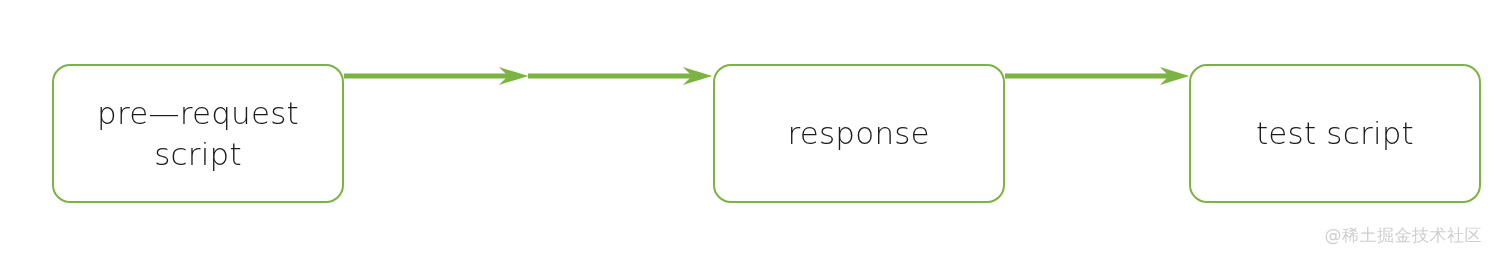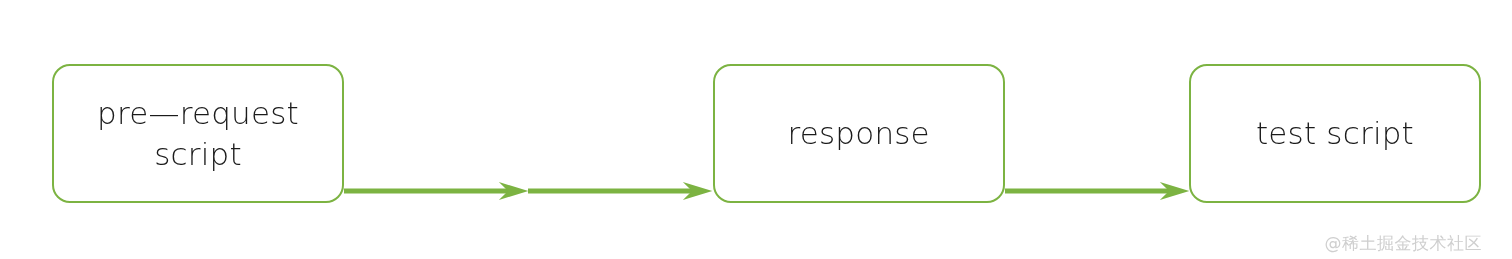--- a/index.html
+++ b/index.html
@@ -25,21 +25,21 @@
 
   
   .flow-row {
     position: absolute;
     left: 52px;
     top: 64px;
     width: 1429px;
     height: 139px;
     display: flex;
     flex-direction: row;
-    align-items: flex-end;
+    align-items: flex-start;
   }
 
   .flow-node {
     flex: 0 0 292px;
     height: 139px;
     box-sizing: border-box;
     border: 2px solid var(--stroke, #7cb342);
     border-radius: 18px;
     background: #ffffff;
     display: flex;
@@ -71,21 +71,21 @@
     display: block;
     width: 100%;
     height: 24px;
     overflow: visible;
   }
 
   
   #watermark {
     position: absolute;
     right: 30px;
-    bottom: 4px;
+    bottom: 12px;
     font-family: "DejaVu Sans", "Liberation Sans", sans-serif;
     font-size: 17px;
     font-weight: 400;
     color: #cfcfcf;
     letter-spacing: 0.5px;
     white-space: nowrap;
     user-select: none;
   }
 </style>
 </head>

